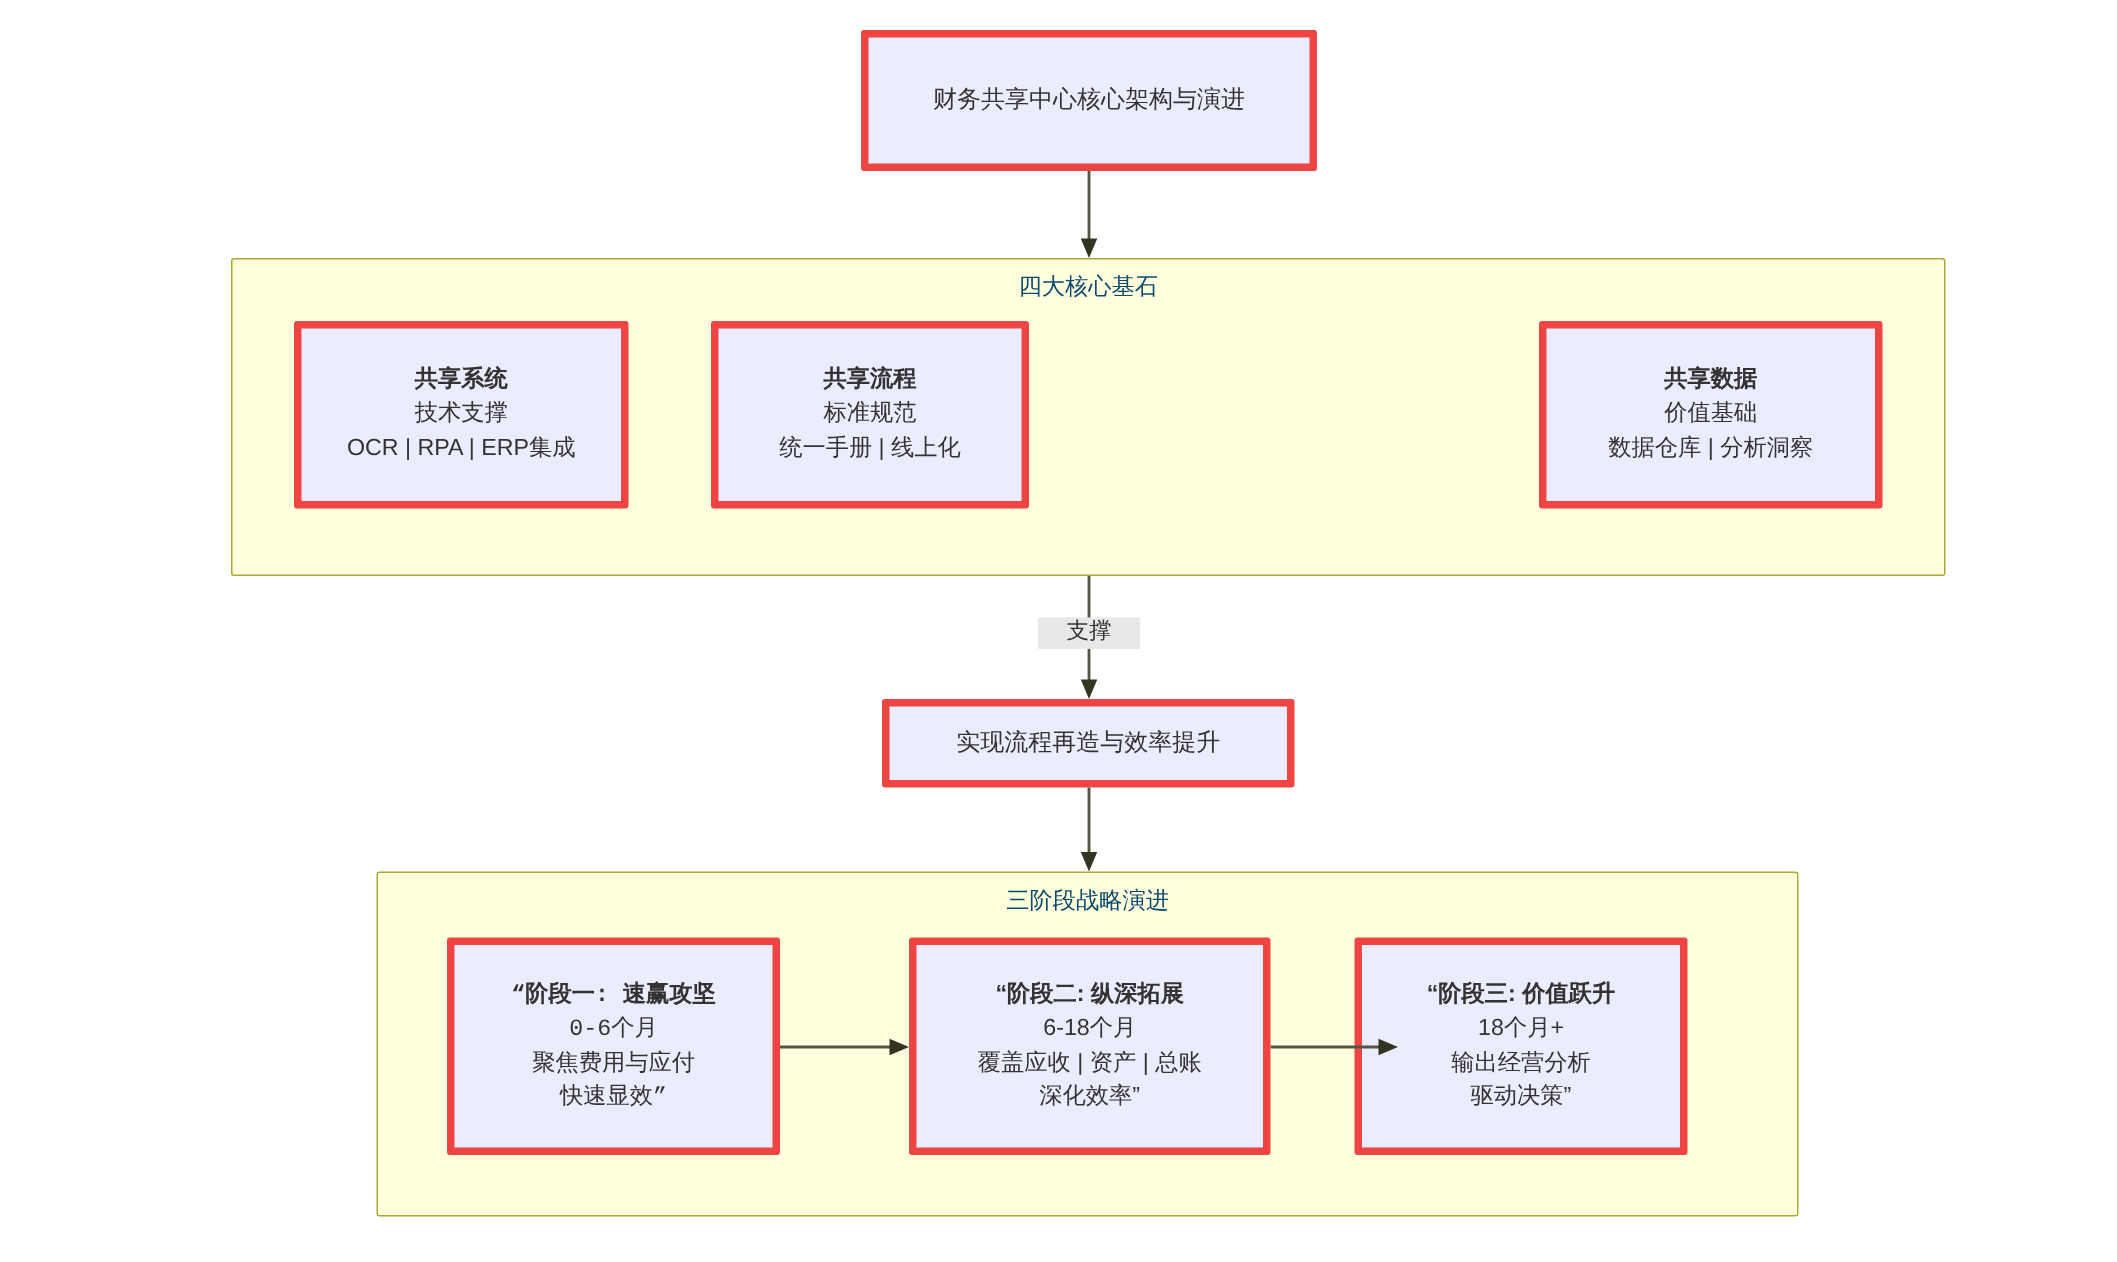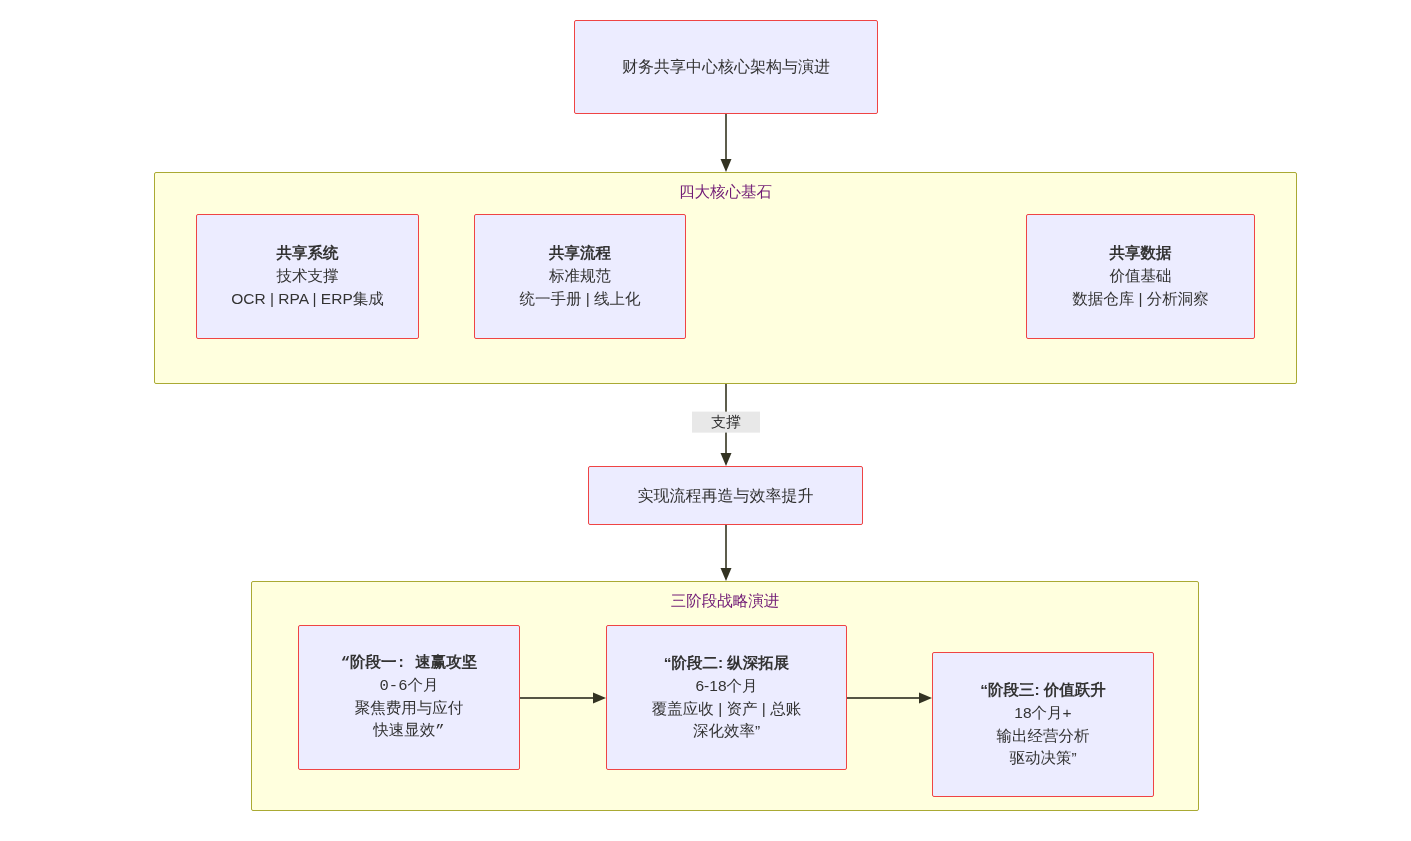--- a/index.html
+++ b/index.html
@@ -18,21 +18,21 @@
     position: relative;
     width: 1411px;
     height: 841px;
   }
 
   
   .node {
     position: absolute;
     box-sizing: border-box;
     background: #ECECFF;
-    border: 1px solid #ef4444;
+    border: 5px solid #ef4444;
     border-radius: 2px;
     display: flex;
     flex-direction: column;
     align-items: center;
     justify-content: center;
     text-align: center;
     color: #333333;
     font-size: 15.5px;
     line-height: 1.48;
     padding: 6px 10px;
@@ -52,21 +52,21 @@
     border: 1px solid #AAAA33;
     border-radius: 2px;
   }
   .cluster-label {
     position: absolute;
     left: 0;
     right: 0;
     top: 10px;
     text-align: center;
     font-size: 15.5px;
-    color: #701a75;
+    color: #0c4a6e;
     line-height: 1.2;
   }
 
   
   .edge-svg {
     position: absolute;
     left: 0;
     top: 0;
     width: 1411px;
     height: 841px;
@@ -148,21 +148,21 @@
     <div class="ln">快速显效”</div>
   </div>
 
   <div class="node" style="left:606px; top:625px; width:241px; height:145px;">
     <div class="ttl ln">“阶段二: 纵深拓展</div>
     <div class="ln">6-18个月</div>
     <div class="ln">覆盖应收 | 资产 | 总账</div>
     <div class="ln">深化效率”</div>
   </div>
 
-  <div class="node" style="left:932px; top:625px; width:222px; height:145px;margin-top:27px;">
+  <div class="node" style="left:903px; top:625px; width:222px; height:145px;">
     <div class="ttl ln">“阶段三: 价值跃升</div>
     <div class="ln">18个月+</div>
     <div class="ln">输出经营分析</div>
     <div class="ln">驱动决策”</div>
   </div>
 
   <svg class="edge-svg" viewBox="0 0 1411 841">
 
     <g>
       <line class="edge-line" x1="726" y1="384" x2="726" y2="457"></line>

